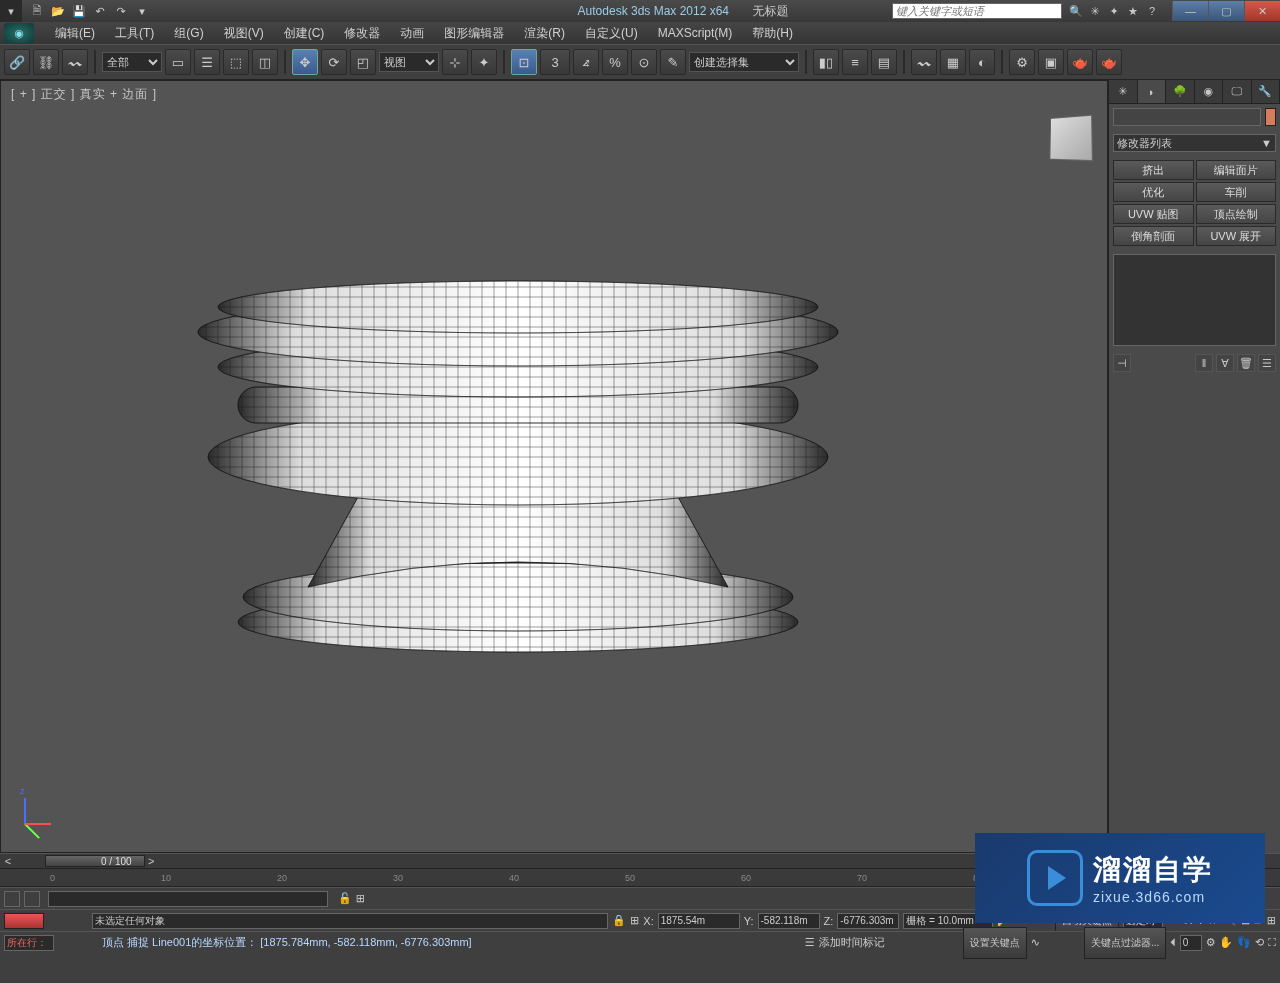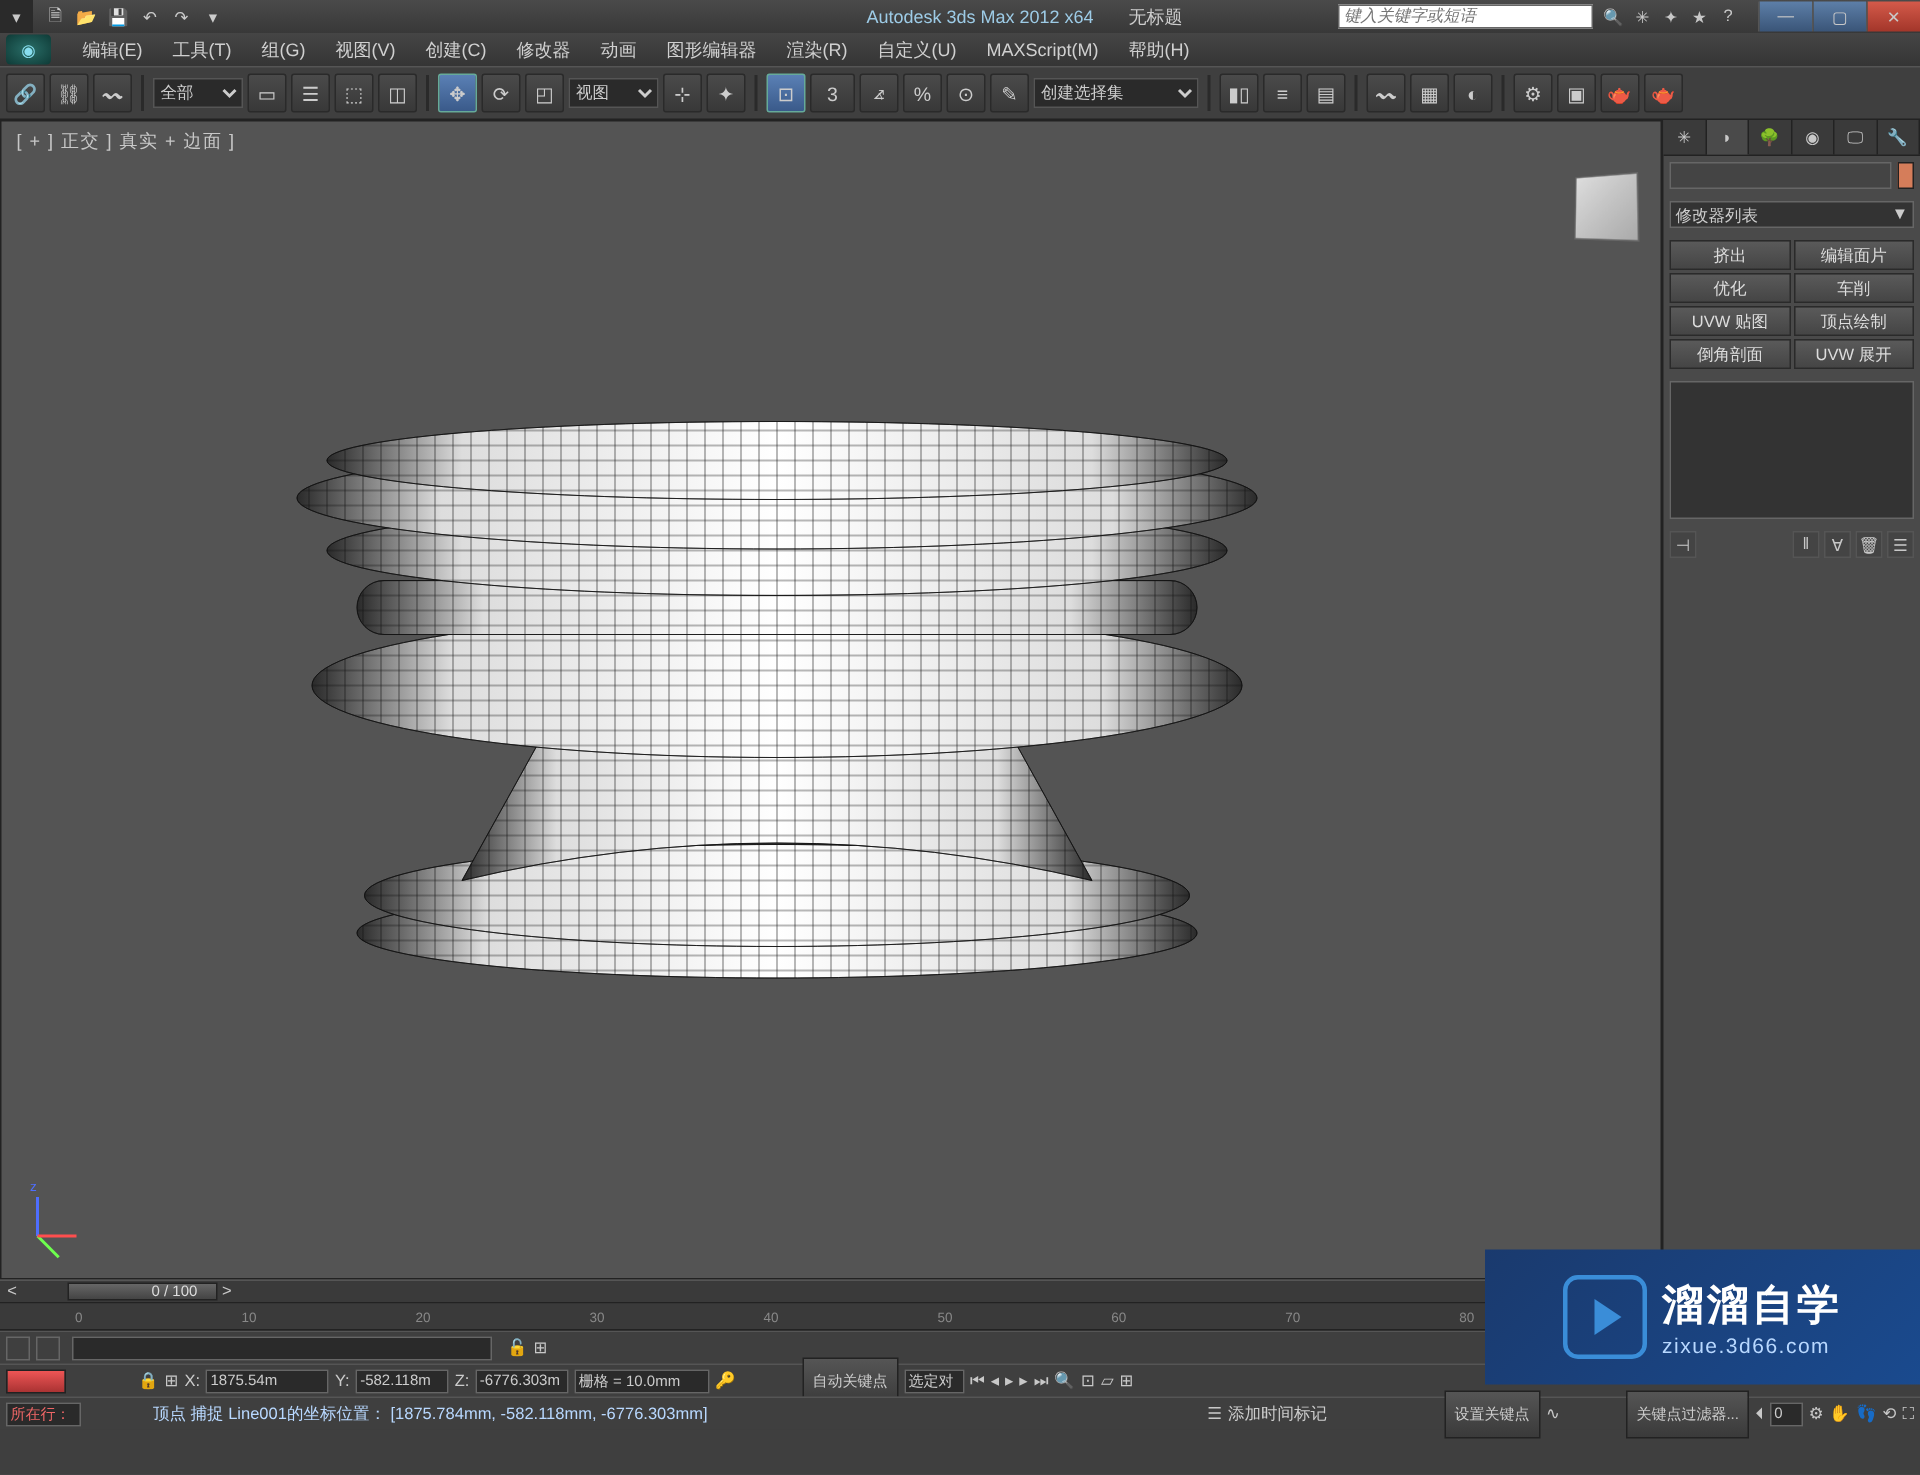--- a/index.html
+++ b/index.html
@@ -74,21 +74,21 @@
 .track-bar { height:18px; background:#3a3a3a; display:flex;align-items:center; font-size:9px; color:#888; position:relative; border-bottom:1px solid #222;}
 .track-nums{position:absolute;left:50px;right:60px;display:flex;justify-content:space-between;}
 .status-row { height:22px; display:flex; align-items:center; gap:4px; padding:0 4px; background:#3f3f3f; border-top:1px solid #555;}
 .status-row.r1 .script-in{height:16px;width:280px;background:#2a2a2a;border:1px solid #666;margin-left:4px;}
 .sfield{height:16px;background:#2a2a2a;border:1px solid #666;padding:0 2px;font-size:10px;color:#ccc;display:flex;align-items:center;}
 .sbtn{height:32px;padding:0 6px;background:linear-gradient(#555,#3a3a3a);border:1px solid #222;font-size:10px;color:#ccc;display:flex;align-items:center;margin-left:40px;}
 .red-btn{width:40px;height:16px;background:linear-gradient(#e55,#a33);border:1px solid #222;}
 .status-row .lbl{font-size:11px;color:#ccc;white-space:nowrap;}
 
 
-.watermark { position:absolute; right:0; bottom:60px; width:290px; height:90px; background:linear-gradient(135deg,#1a3a6e,#1a4a8e); display:flex;align-items:center;justify-content:center; gap:10px; padding:10px;}
+.watermark { position:absolute; right:15px; bottom:60px; width:290px; height:90px; background:linear-gradient(135deg,#1a3a6e,#1a4a8e); display:flex;align-items:center;justify-content:center; gap:10px; padding:10px;}
 .wm-play{width:56px;height:56px;border:3px solid #3a8dd8;border-radius:10px;display:flex;align-items:center;justify-content:center;}
 .wm-play::after{content:"";border-left:18px solid #3a8dd8;border-top:12px solid transparent;border-bottom:12px solid transparent;margin-left:4px;}
 .wm-text{color:#fff;}
 .wm-text .t1{font-size:28px;font-weight:bold;letter-spacing:2px;}
 .wm-text .t2{font-size:14px;letter-spacing:1px;color:#b8d8ff;}
 </style>
 </head>
 <body>
 
 <div class="titlebar">
@@ -294,20 +294,21 @@
   <div class="status-row r1">
     <span style="width:16px;border:1px solid #666;height:16px"></span>
     <span style="width:16px;border:1px solid #666;height:16px"></span>
     <input class="script-in" style="">
     <span style="margin-left:6px">🔓</span>
     <span>⊞</span>
   </div>
   <div class="status-row">
     <div class="red-btn"></div>
     <div style="width:40px"></div>
+    <div class="sfield" style="flex:1">未选定任何对象</div>
     <span>🔒</span>
     <span>⊞</span>
     <span class="lbl">X:</span>
       <div class="sfield" style="width:82px">1875.54m</div>
     <span class="lbl">Y:</span>
       <div class="sfield" style="width:62px">-582.118m</div>
     <span class="lbl">Z:</span>
       <div class="sfield" style="width:62px">-6776.303m</div>
     <div class="sfield" style="width:90px">栅格 = 10.0mm</div>
     <span>🔑</span>

